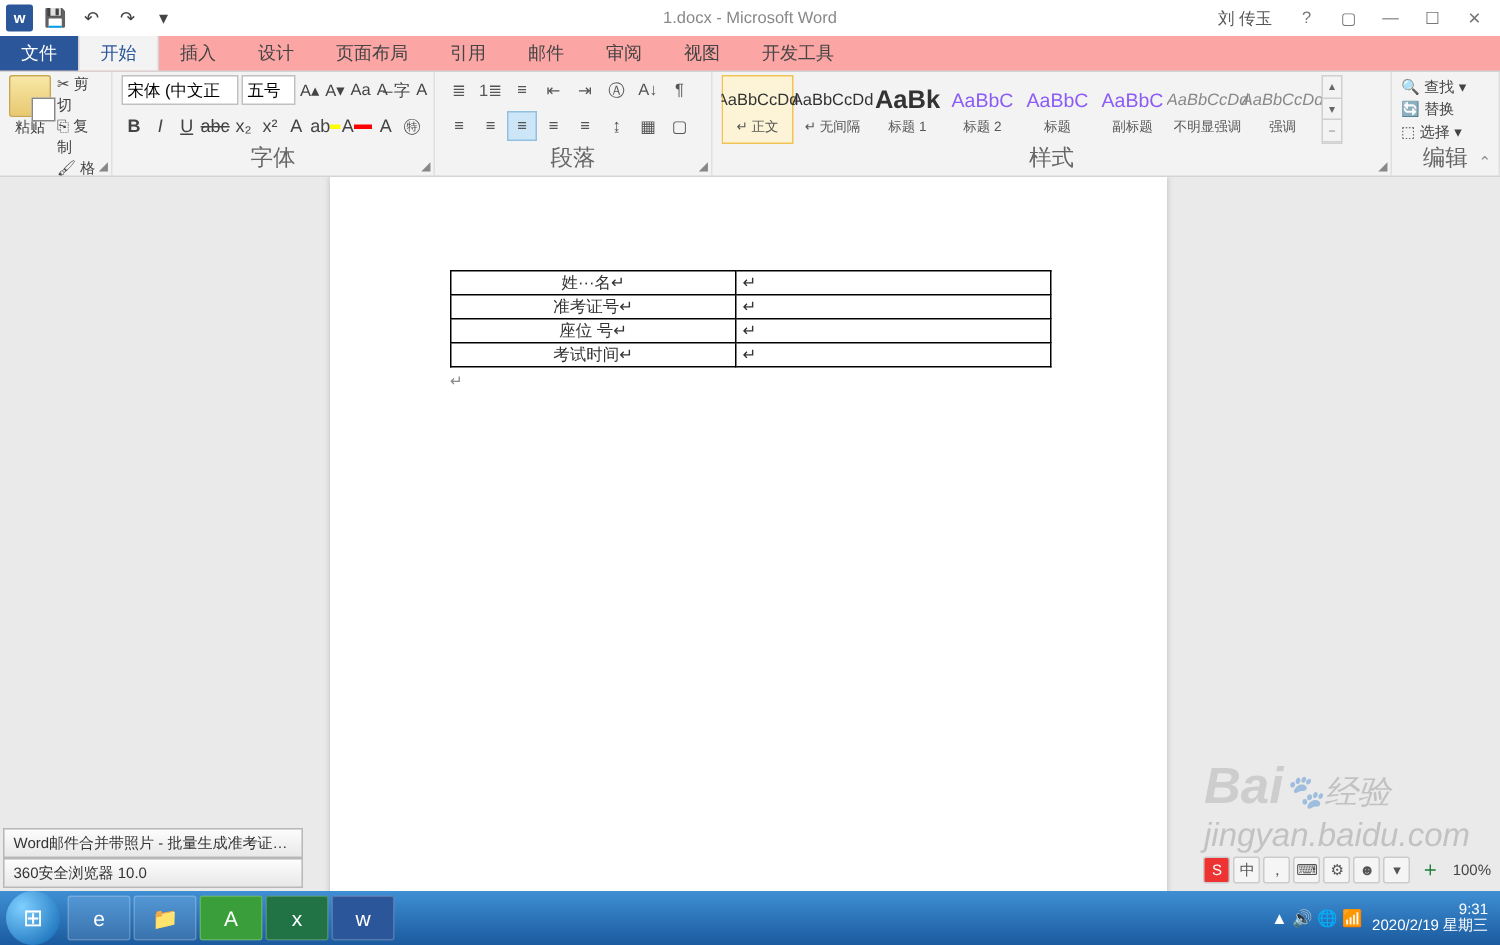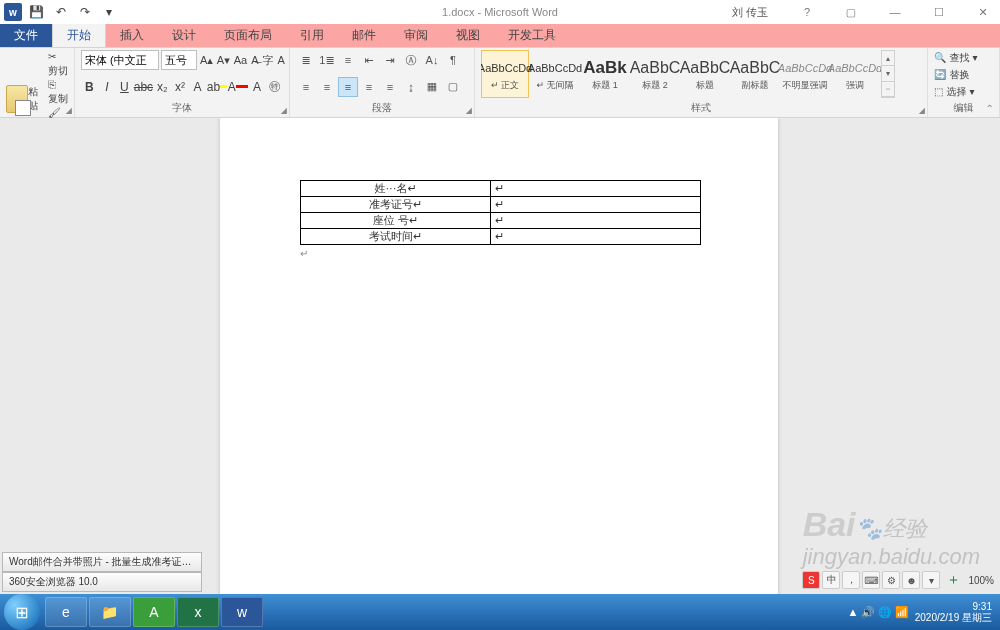--- a/index.html
+++ b/index.html
@@ -4,39 +4,39 @@
 <style>
 * { margin:0; padding:0; box-sizing:border-box; font-family:"Microsoft YaHei","Segoe UI",sans-serif; }
 body { width:1000px; height:630px; background:#fff; overflow:hidden; position:relative; }
 
 
 .titlebar { height:24px; background:#fff; display:flex; align-items:center; font-size:11px; color:#777; position:relative; }
 .titlebar .qat { display:flex; align-items:center; gap:2px; padding-left:2px; }
 .qat-btn { width:22px; height:22px; display:flex; align-items:center; justify-content:center; color:#444; font-size:12px; }
 .word-icon { width:18px; height:18px; background:#2b579a; color:#fff; font-size:10px; font-weight:bold; display:flex; align-items:center; justify-content:center; border-radius:2px; }
 .titlebar .title { position:absolute; left:50%; transform:translateX(-50%); font-size:11px; color:#888; }
-.titlebar .win-ctrl { position:absolute; right:0; display:flex; align-items:center; gap:18px; padding-right:4px; }
+.titlebar .win-ctrl { position:absolute; right:0; display:flex; align-items:center; gap:2px; padding-right:4px; }
 .user-name { font-size:11px; color:#555; margin-right:8px; }
 .win-btn { width:26px; height:20px; display:flex; align-items:center; justify-content:center; color:#777; font-size:11px; }
 
 
 .ribbon-tabs { height:24px; background:#fca5a5; display:flex; align-items:flex-end; font-size:12px; border-bottom:1px solid #d4d4d4; }
 .tab-file { background:#2b579a; color:#fff; padding:4px 14px; height:24px; display:flex; align-items:center; }
 .tab { padding:4px 14px; color:#444; height:24px; display:flex; align-items:center; }
 .tab.active { background:#f3f3f3; border:1px solid #d4d4d4; border-bottom:none; color:#2b579a; }
 
 
 .ribbon { height:70px; background:#f3f3f3; border-bottom:1px solid #d4d4d4; display:flex; position:relative; }
 .group { border-right:1px solid #e0e0e0; padding:2px 6px 0 6px; display:flex; flex-direction:column; justify-content:space-between; position:relative; }
-.group-label { font-size:10px; color:#666; text-align:center; padding-bottom:2px; }
+.group-label { font-size:15px; color:#666; text-align:center; padding-bottom:2px; }
 .group-dialog { position:absolute; right:2px; bottom:2px; font-size:8px; color:#888; }
 
 
 .clipboard { width:75px; }
-.paste-btn { display:flex; flex-direction:row; align-items:center; font-size:10px; color:#444; }
+.paste-btn { display:flex; flex-direction:column; align-items:center; font-size:10px; color:#444; }
 .paste-icon { width:28px; height:28px; background:linear-gradient(#f7e7a6,#e8c970); border:1px solid #c9a84a; border-radius:2px; position:relative; }
 .paste-icon::after { content:""; position:absolute; bottom:-4px; right:-4px; width:14px; height:14px; background:#fff; border:1px solid #888; }
 .clip-side { font-size:10px; color:#444; line-height:14px; }
 .clip-row { display:flex; gap:4px; }
 
 
 .font-group { width:215px; }
 .font-row1 { display:flex; gap:2px; align-items:center; }
 .font-name { width:78px; height:20px; border:1px solid #c0c0c0; background:#fff; font-size:11px; padding:1px 3px; }
 .font-size { width:36px; height:20px; border:1px solid #c0c0c0; background:#fff; font-size:11px; padding:1px 3px; }
@@ -55,21 +55,21 @@
 .pbtn { width:20px; height:20px; display:flex; align-items:center; justify-content:center; font-size:11px; color:#555; }
 .pbtn.sel { background:#cde6f7; border:1px solid #92c0e0; }
 
 
 .styles-group { flex:1; min-width:0; }
 .styles-row { display:flex; gap:2px; height:48px; overflow:hidden; }
 .style-item { width:48px; border:1px solid transparent; display:flex; flex-direction:column; align-items:center; justify-content:center; font-size:9px; color:#444; padding:2px 1px; }
 .style-item.sel { border:1px solid #f1c355; background:#fdf4d7; }
 .style-preview { font-size:11px; color:#333; height:22px; display:flex; align-items:center; white-space:nowrap; overflow:hidden; }
 .style-preview.big { font-size:17px; font-weight:bold; }
-.style-preview.mid { font-size:16px; color:#404040; }
+.style-preview.mid { font-size:13px; color:#8b5cf6; }
 .style-preview.em { font-style:italic; color:#888; }
 .style-name { font-size:9px; color:#555; white-space:nowrap; }
 .styles-scroll { width:14px; display:flex; flex-direction:column; border:1px solid #d0d0d0; }
 .styles-scroll div { flex:1; display:flex; align-items:center; justify-content:center; font-size:8px; color:#666; border-bottom:1px solid #d0d0d0; }
 
 
 .edit-group { width:72px; }
 .edit-item { font-size:10px; color:#444; display:flex; align-items:center; gap:3px; height:15px; }
 
 .ribbon-collapse { position:absolute; right:6px; bottom:3px; font-size:10px; color:#888; }

